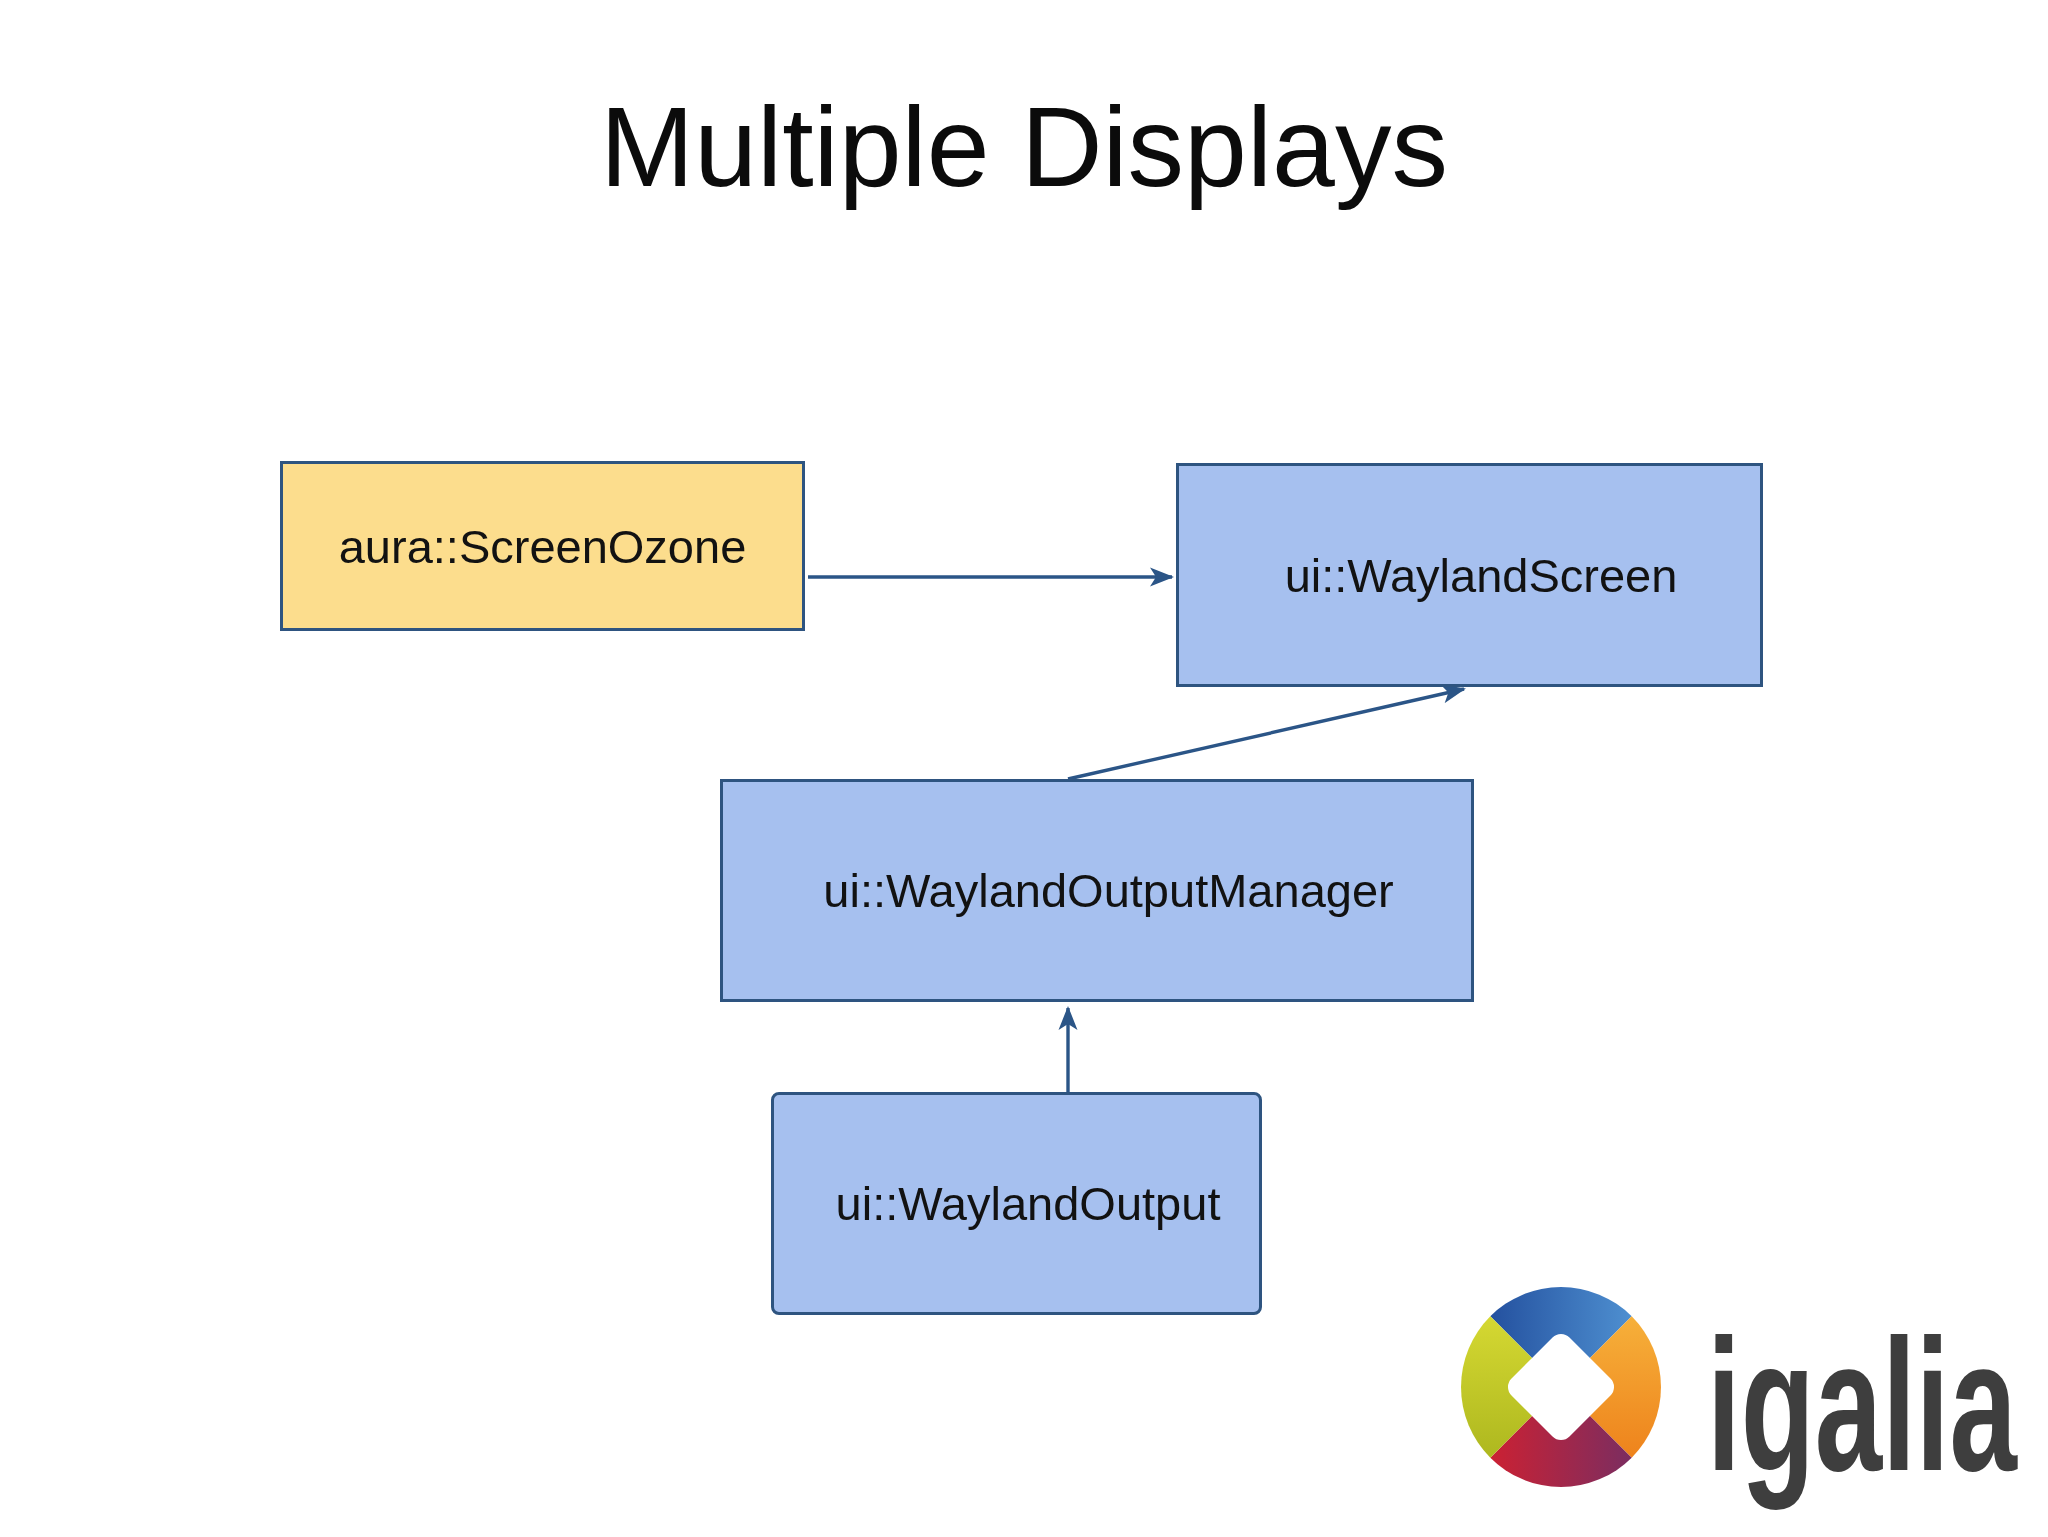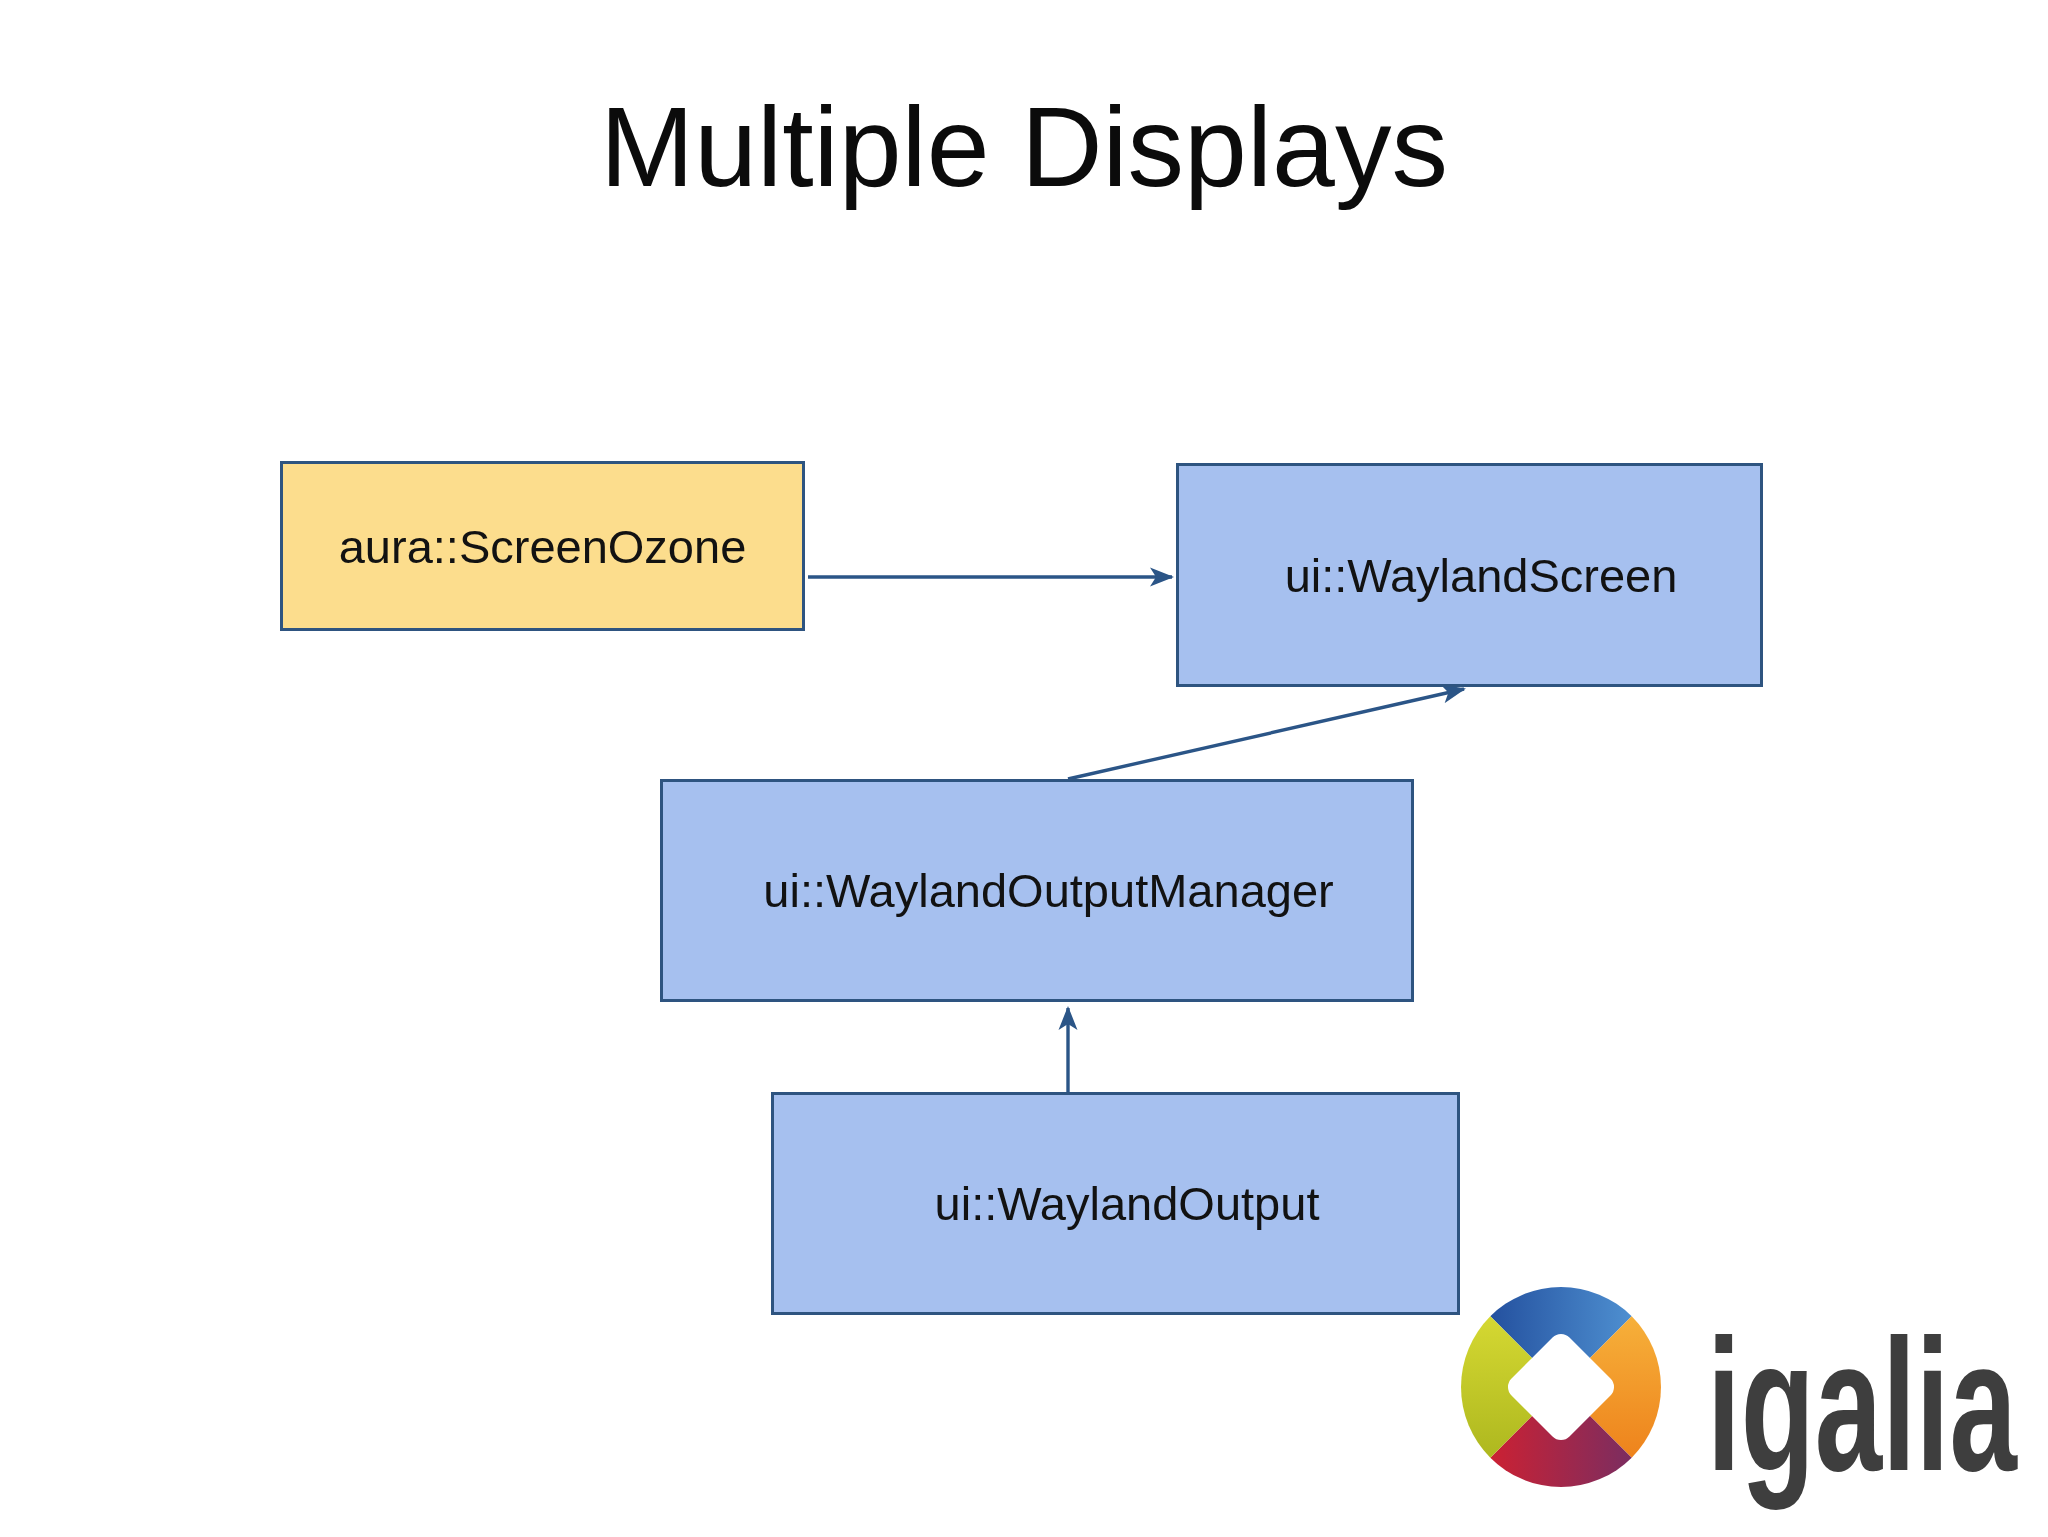--- a/index.html
+++ b/index.html
@@ -37,22 +37,22 @@
     border: 3px solid #2e5480;
     box-sizing: border-box;
     font-size: 47px;
     color: #121212;
     text-align: center;
   }
   .node-blue   { background: #a6c0ef; padding-left: 23px; }
   .node-yellow { background: #fcdd8d; }
   .node-screen-ozone          { left: 280px;  top: 461px;  width: 525px; height: 170px; }
   .node-wayland-screen        { left: 1176px; top: 463px;  width: 587px; height: 224px; }
-  .node-wayland-output-manager{ left: 660px;  top: 779px;  width: 754px; height: 223px; }
-  .node-wayland-output        { left: 771px;  top: 1092px; width: 689px; height: 223px; }
+  .node-wayland-output-manager{ left: 720px;  top: 779px;  width: 754px; height: 223px; }
+  .node-wayland-output        { left: 771px;  top: 1092px; width: 491px; height: 223px; border-radius: 8px; }
   .logo {
     position: absolute;
     left: 1461px;
     top: 1285px;
     width: 560px;
     height: 252px;
   }
   .logo svg { overflow: visible; }
 </style>
 </head>

